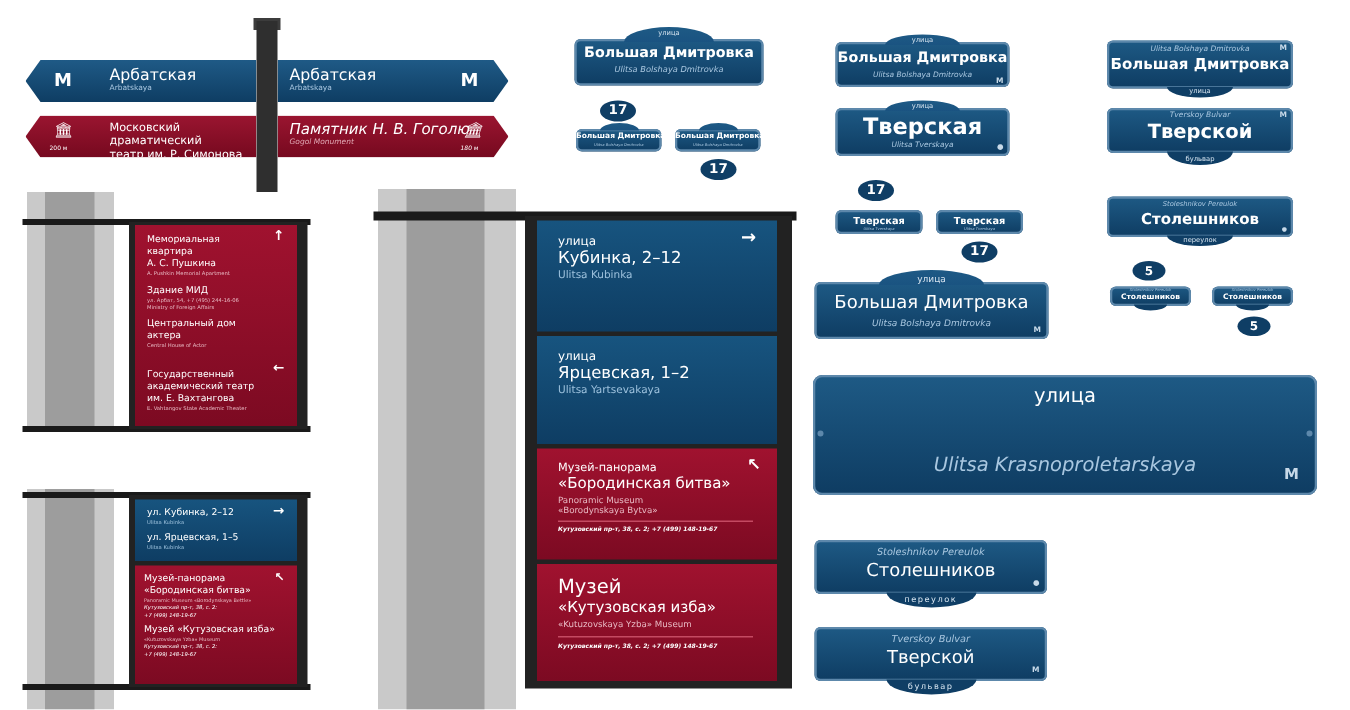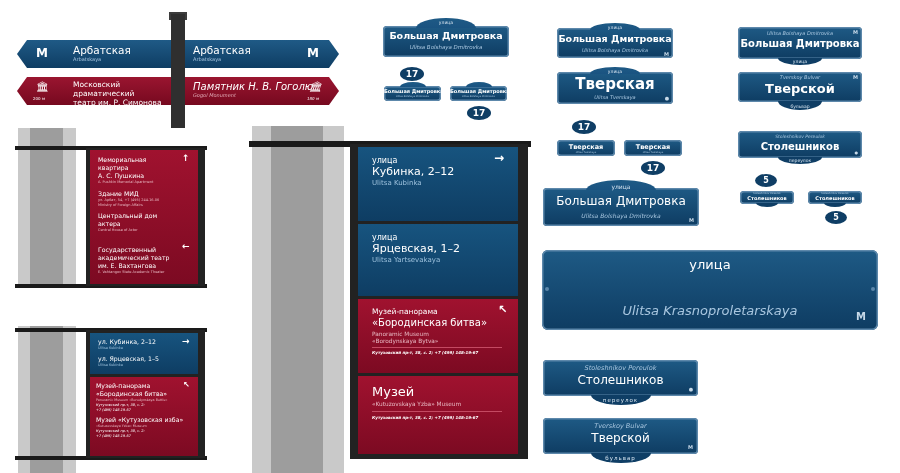--- a/index.html
+++ b/index.html
@@ -184,20 +184,21 @@
     <div class="sub" style="font-size:5.8px;line-height:7px;margin-top:2px;">Panoramic Museum</div>
     <div class="sub" style="font-size:5.8px;line-height:7px;">«Borodynskaya Bytva»</div>
     <div class="rule" style="width:130px;margin:2px 0;"></div>
     <div style="font-size:4px;font-style:italic;font-weight:bold;">Кутузовский пр-т, 38, с. 2; +7 (499) 148-19-67</div>
   </div>
   <span class="arrow" style="left:140px;top:4px;font-size:11px;">↖</span>
 </div>
 <div class="panel red" style="left:358px;top:376px;width:160px;height:78px;">
   <div class="ptext" style="left:14px;top:8px;">
     <div style="font-size:13px;">Музей</div>
+    <div style="font-size:10px;line-height:13px;">«Кутузовская изба»</div>
     <div class="sub" style="font-size:5.8px;line-height:7px;margin-top:2px;">«Kutuzovskaya Yzba» Museum</div>
     <div class="rule" style="width:130px;margin:3px 0;"></div>
     <div style="font-size:4px;font-style:italic;font-weight:bold;">Кутузовский пр-т, 38, с. 2; +7 (499) 148-19-67</div>
   </div>
 </div>
 
 <div class="plate" style="left:383px;top:26px;width:126px;height:31px;">
   <div class="hump" style="top:-8px;width:60px;height:10px;"></div>
   <div class="t tiny" style="top:-6px;font-size:4.5px;">улица</div>
   <div class="t" style="top:4px;font-size:9.5px;font-weight:bold;">Большая Дмитровка</div>

